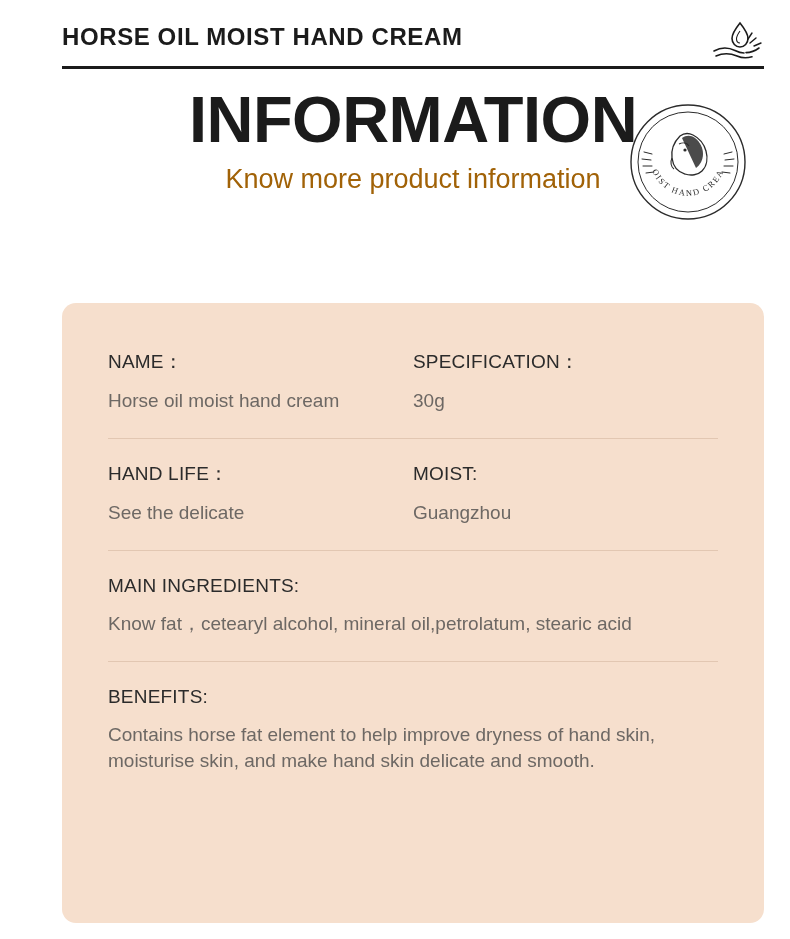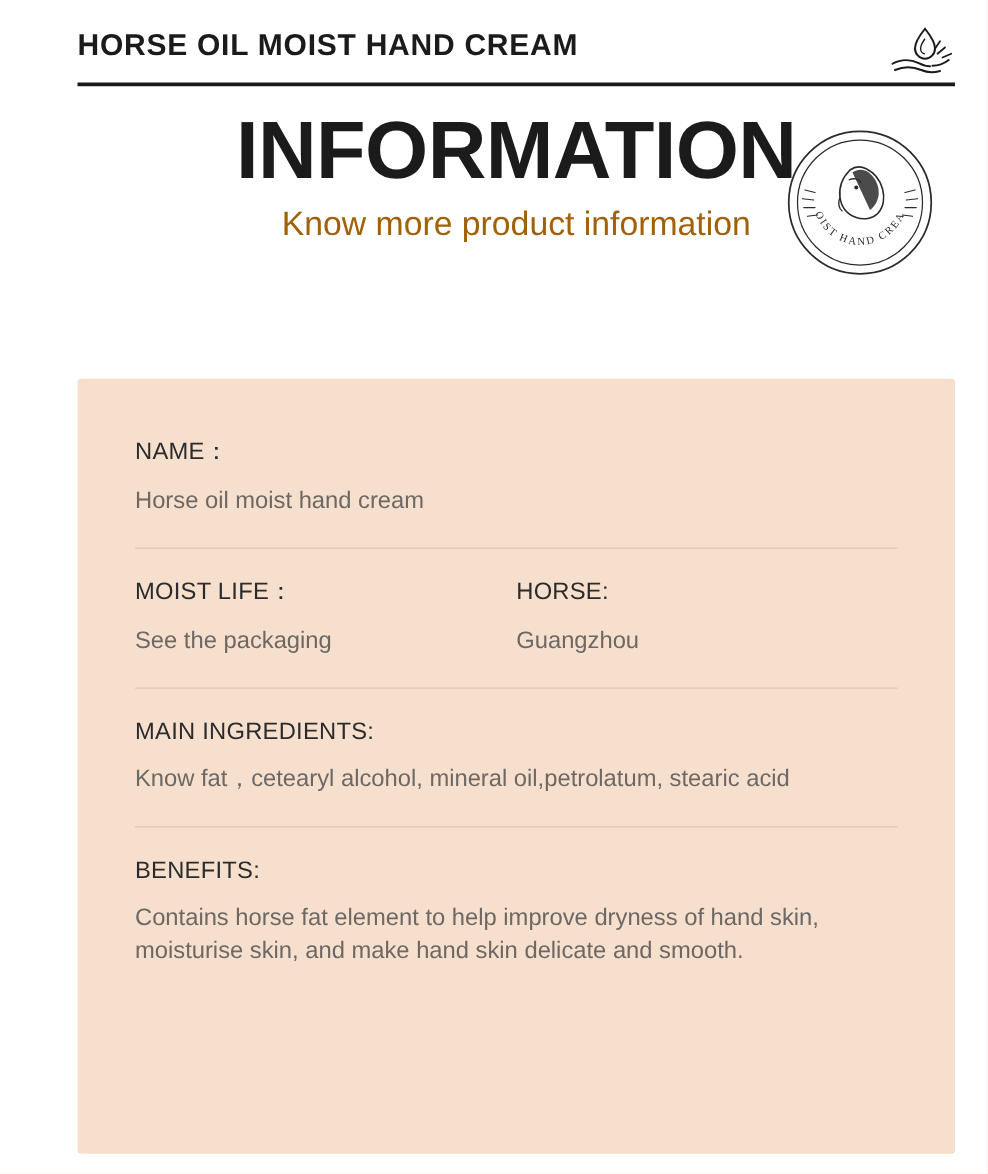--- a/index.html
+++ b/index.html
@@ -90,21 +90,21 @@
   }
 
   
   .card {
     position: absolute;
     left: 44px;
     top: 303px;
     width: 702px;
     height: 620px;
     background: #f6dfcd;
-    border-radius: 3px;
+    border-radius: 14px;
     box-sizing: border-box;
     padding: 46px 46px 0 46px;
   }
   .row {
     display: flex;
   }
   .cell {
     width: 50%;
     box-sizing: border-box;
     padding-right: 12px;
@@ -184,31 +184,35 @@
     </div>
   </div>
 
   <div class="card">
 
     <div class="row">
       <div class="cell">
         <div class="field-label">NAME：</div>
         <div class="field-value">Horse oil moist hand cream</div>
       </div>
+      <div class="cell">
+        <div class="field-label">SPECIFICATION：</div>
+        <div class="field-value">30g</div>
+      </div>
     </div>
 
     <div class="divider"></div>
 
     <div class="row">
       <div class="cell">
-        <div class="field-label">MOIST LIFE：</div>
-        <div class="field-value">See the packaging</div>
-      </div>
-      <div class="cell">
-        <div class="field-label">HORSE:</div>
+        <div class="field-label">HAND LIFE：</div>
+        <div class="field-value">See the delicate</div>
+      </div>
+      <div class="cell">
+        <div class="field-label">MOIST:</div>
         <div class="field-value">Guangzhou</div>
       </div>
     </div>
 
     <div class="divider"></div>
 
     <div class="block">
       <div class="field-label">MAIN INGREDIENTS:</div>
       <div class="field-value">Know fat，cetearyl alcohol, mineral oil,petrolatum, stearic acid</div>
     </div>

